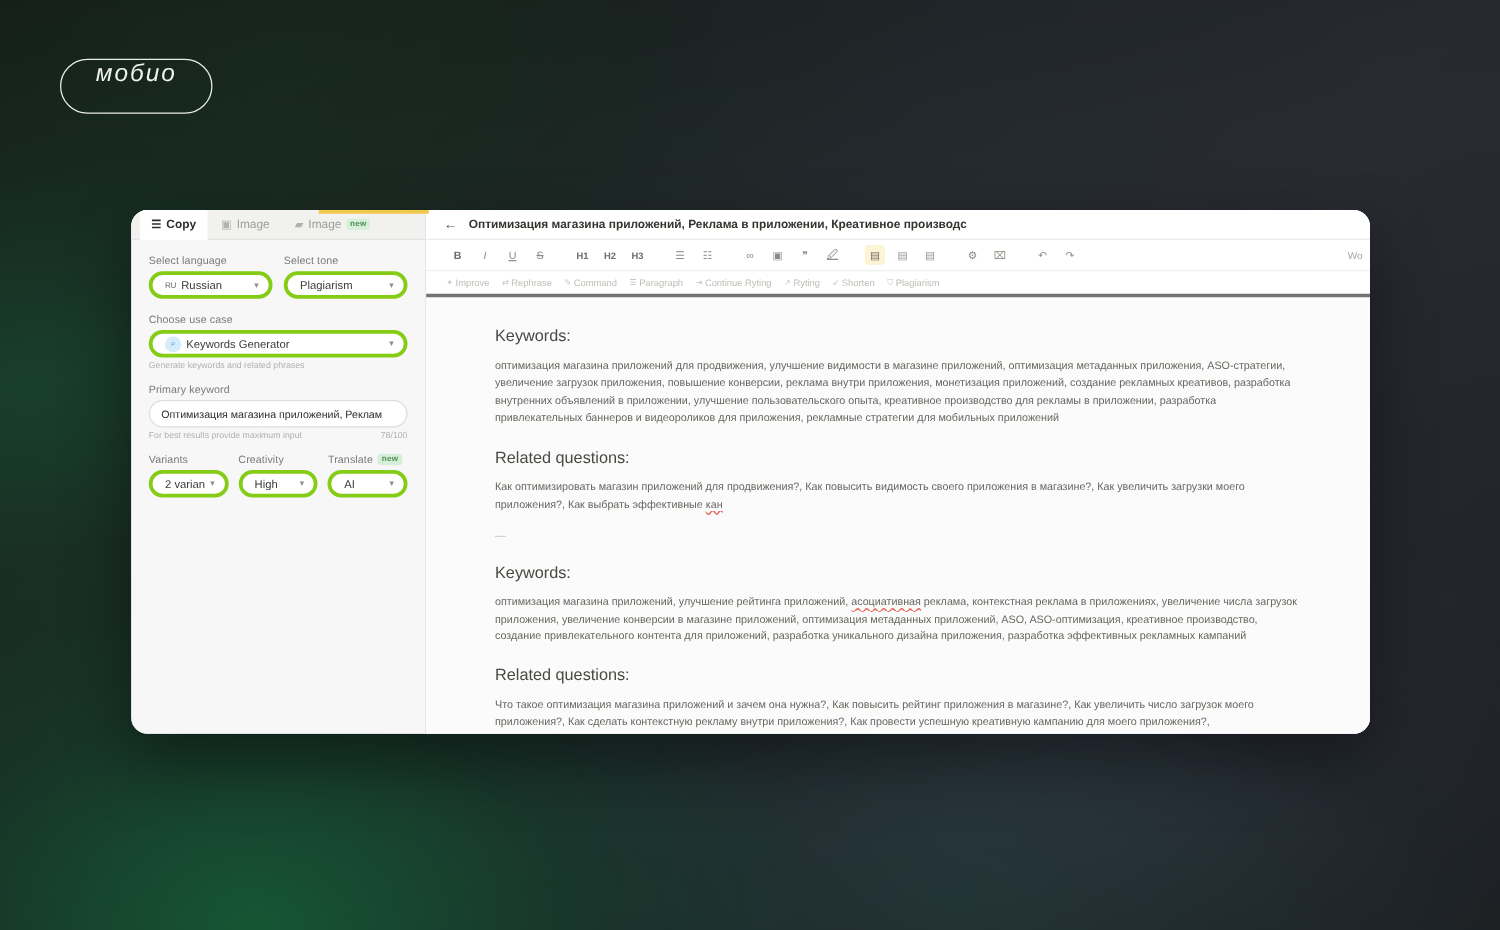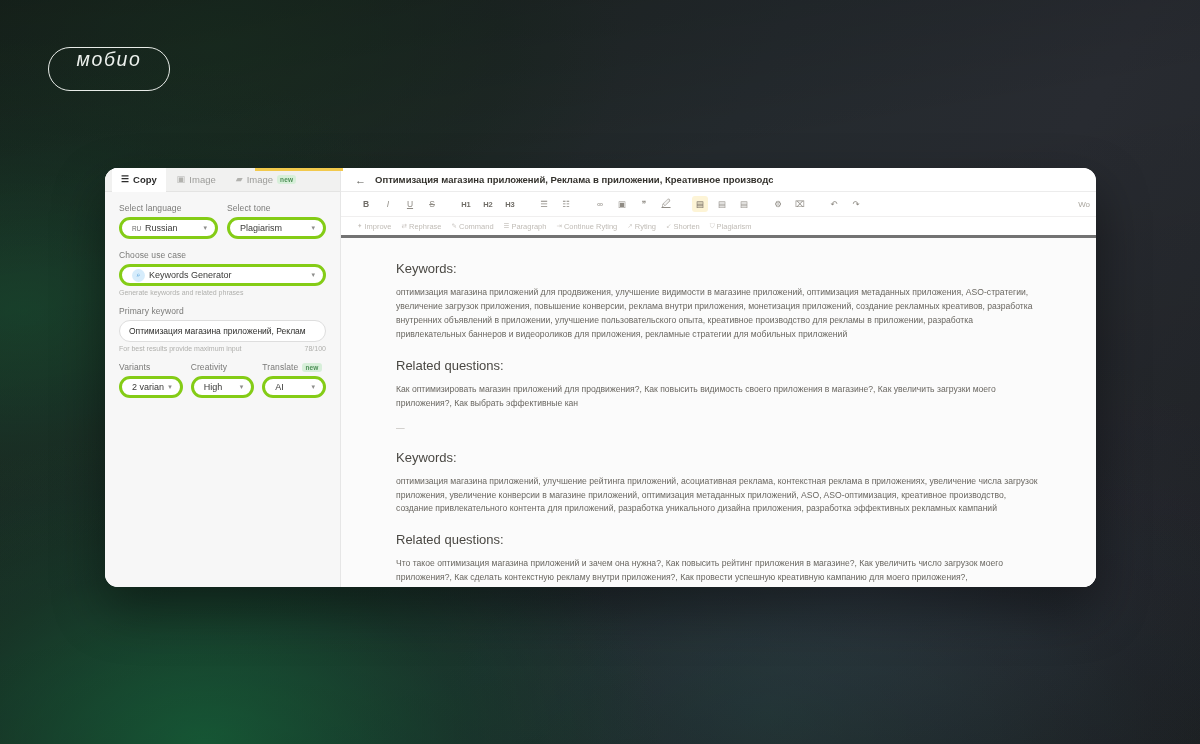--- a/index.html
+++ b/index.html
@@ -264,20 +264,21 @@
     width: 645px;
     font-size: 8.6px;
     line-height: 1.62;
     color: #6a6761;
   }
   .doc-h { font-weight: 400; color: #4a4843; margin: 0 0 7px 0; font-size: 13px; }
   .doc-p { margin: 0 0 13px 0; text-align: left; }
   .doc-p.tight { margin-bottom: 11px; }
   .doc-sep { color: #bdbab5; margin: 0 0 11px 0; letter-spacing: 1px; }
   .misspell {
+    text-decoration: underline;
     text-decoration-style: wavy;
     text-decoration-color: #e8665a;
     text-decoration-thickness: .6px;
     text-underline-offset: 1.5px;
   }
 </style>
 </head>
 <body>
 
 <div id="backdrop"></div>

